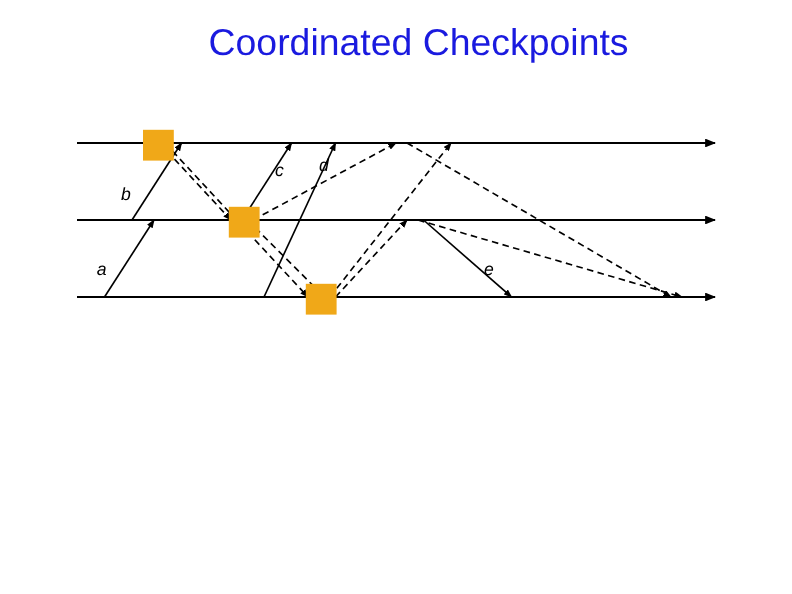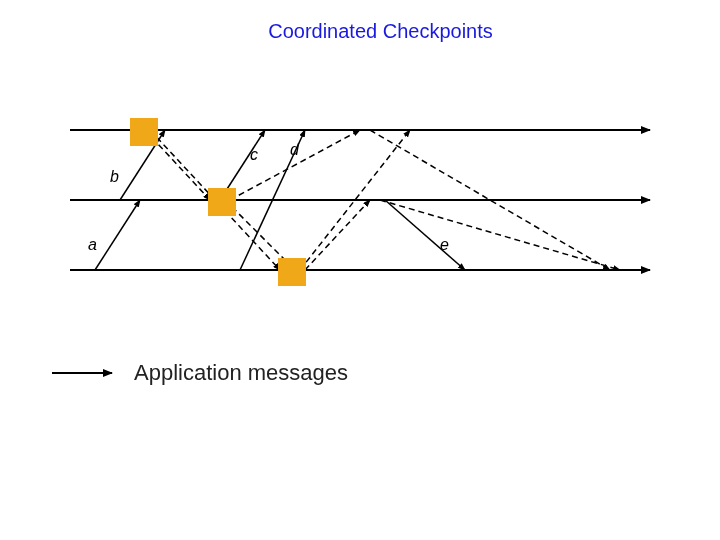--- a/index.html
+++ b/index.html
@@ -10,21 +10,21 @@
     background: #ffffff;
     font-family: Arial, Helvetica, sans-serif;
     position: relative;
   }
   .title {
     position: absolute;
     top: 20px;
     left: 0;
     right: 0;
     text-align: center;
-    font-size: 20px;
+    font-size: 34px;
     color: #1a1adf;
     font-weight: 400;
     padding-left: 41px;
   }
   .diagram {
     position: absolute;
     top: 100px;
     left: 50px;
     width: 620px;
     height: 200px;
@@ -106,26 +106,13 @@
 
     <g>
       <rect x="80" y="18" width="28" height="28" fill="#f0a818"></rect>
       <rect x="158" y="88" width="28" height="28" fill="#f0a818"></rect>
       <rect x="228" y="158" width="28" height="28" fill="#f0a818"></rect>
     </g>
   </svg>
 </div>
 
 <div class="legend">
-  <div class="legend-row">
-    <span class="legend-arrow">
-      <svg width="70" height="20">
-        <defs>
-          <marker id="la1" markerWidth="10" markerHeight="8" refX="9" refY="4" orient="auto" markerUnits="userSpaceOnUse">
-            <path d="M0,0 L10,4 L0,8 Z" fill="#000"></path>
-          </marker>
-        </defs>
-        <line x1="2" y1="10" x2="62" y2="10" stroke="#000" stroke-width="2" marker-end="url(#la1)"></line>
-      </svg>
-    </span>
-    <span class="legend-text">Application messages</span>
-  </div>
 </div>
 
 </body></html>

